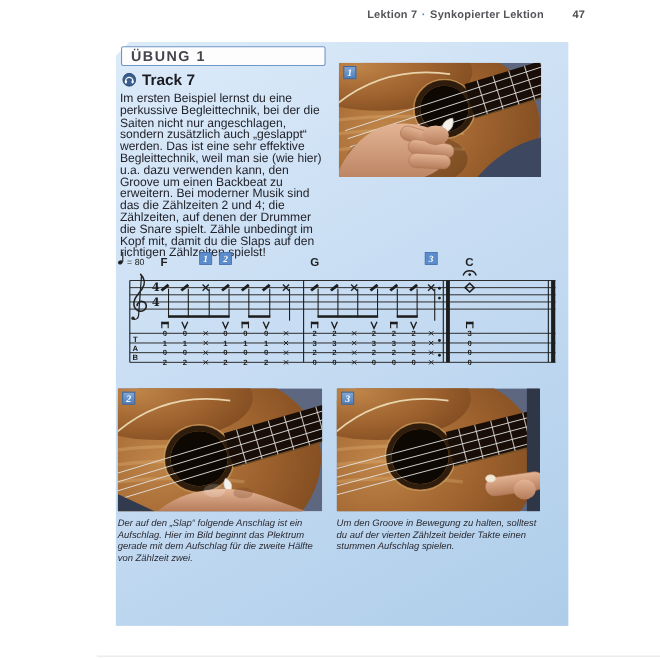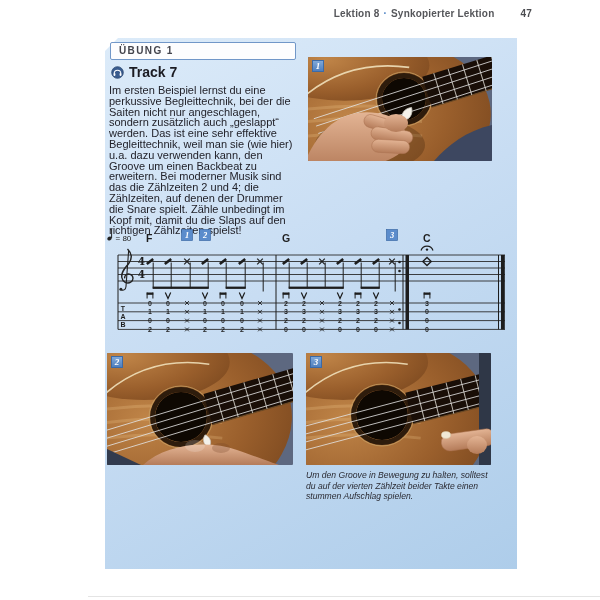--- a/index.html
+++ b/index.html
@@ -7,21 +7,21 @@
         font-family:"Liberation Sans",sans-serif;}
   .header{position:absolute;top:8px;left:0;width:532px;text-align:right;
           font-size:10px;font-weight:bold;color:#55565a;letter-spacing:.2px;}
   .header .dot{color:#4d82c4;margin:0 4px;}
   .header .pagenum{margin-left:26px;color:#4b4c50;}
   .panel{position:absolute;left:105px;top:38px;width:412px;height:531px;
          background:linear-gradient(150deg,#dcebf9 0%,#c8ddf3 45%,#aecdea 100%);
          clip-path:polygon(13px 0,100% 0,100% 100%,0 100%,0 13px);}
   .uebung{position:absolute;left:110px;top:42px;width:176px;height:16px;
           background:#fdfdfe;border:1px solid #7197c8;border-radius:2px;
-          font-size:10px;font-weight:bold;letter-spacing:1.4px;color:#43444c;
+          font-size:13px;font-weight:bold;letter-spacing:1.4px;color:#43444c;
           line-height:16px;padding-left:8px;}
   .track{position:absolute;left:111px;top:64px;display:flex;align-items:center;gap:5px;}
   .track .tlabel{font-size:14px;font-weight:bold;color:#1b1b22;}
   .intro{position:absolute;left:109px;top:85px;width:190px;margin:0;
          font-size:11px;line-height:10.8px;color:#22222a;}
   .caption{position:absolute;margin:0;font-style:italic;font-size:8.6px;
            line-height:10.7px;color:#2a2a32;}
   .photo{position:absolute;overflow:hidden;border-radius:1px;}
   .photo svg{display:block;width:100%;height:100%;}
   .badge{position:absolute;top:3px;left:4px;width:12px;height:12px;
@@ -30,21 +30,21 @@
          font:italic bold 9px/10px "Liberation Serif",serif;}
   #notation{position:absolute;left:0;top:0;width:600px;height:600px;pointer-events:none;}
   .page-edge{position:absolute;left:88px;right:0;top:596px;height:1px;background:#e4e4e4;}
 </style>
 </head>
 <body>
 
 <div class="page">
 
   <div class="header">
-    <span>Lektion 8</span><span class="dot">·</span><span>Synkopierter Lektion</span><span class="pagenum">47</span>
+    <span>Lektion 7</span><span class="dot">·</span><span>Synkopierter Lektion</span><span class="pagenum">47</span>
   </div>
 
   <div class="panel"></div>
 
   <div class="uebung">
     <span>ÜBUNG 1</span>
   </div>
 
   <div class="track">
     <svg width="13" height="13" viewBox="0 0 13 13">
@@ -150,20 +150,21 @@
           <line x1="-22" y1="79.6" x2="246" y2="75.6" stroke="#e2e2e2" stroke-width="0.8" opacity="0.95"></line>
         </g>
         <path d="M0,112 L0,96 L34,112 Z" fill="#323b4e"></path>
         <path d="M0,-6.5 C4.5,-2.5 4.5,3 0,6.5 C-4.5,3 -4.5,-2.5 0,-6.5" fill="#f3f1ea" stroke="#c9c6bd" stroke-width="0.6" transform="translate(100,88) rotate(-18)"></path>
         <path d="M36,112 C 58,92 98,86 130,97 C 150,104 166,110 172,112 Z" fill="url(#g1skin)"></path>
         <ellipse cx="88" cy="93" rx="10" ry="6" fill="rgba(255,255,255,.18)"></ellipse>
         <ellipse cx="114" cy="95" rx="9" ry="5" fill="rgba(120,70,40,.28)"></ellipse>
       </svg>
     <div class="badge">2</div>
   </div>
+  <p class="caption" style="left:107px;top:470px;width:191px;">Der auf den „Slap“ folgende Anschlag ist ein Aufschlag. Hier im Bild beginnt das Plektrum gerade mit dem Aufschlag für die zweite Hälfte von Zählzeit zwei.</p>
 
   <div class="photo" id="photo2" style="left:306px;top:353px;width:185px;height:112px;">
     <svg viewBox="0 0 185 112">
         <defs>
           <radialGradient id="g2wood" cx="38%" cy="42%" r="80%">
             <stop offset="0%" stop-color="#c08548"></stop>
             <stop offset="55%" stop-color="#9a5f2c"></stop>
             <stop offset="100%" stop-color="#74431c"></stop>
           </radialGradient>
           <linearGradient id="g2skin" x1="0" y1="0" x2="0" y2="1">

